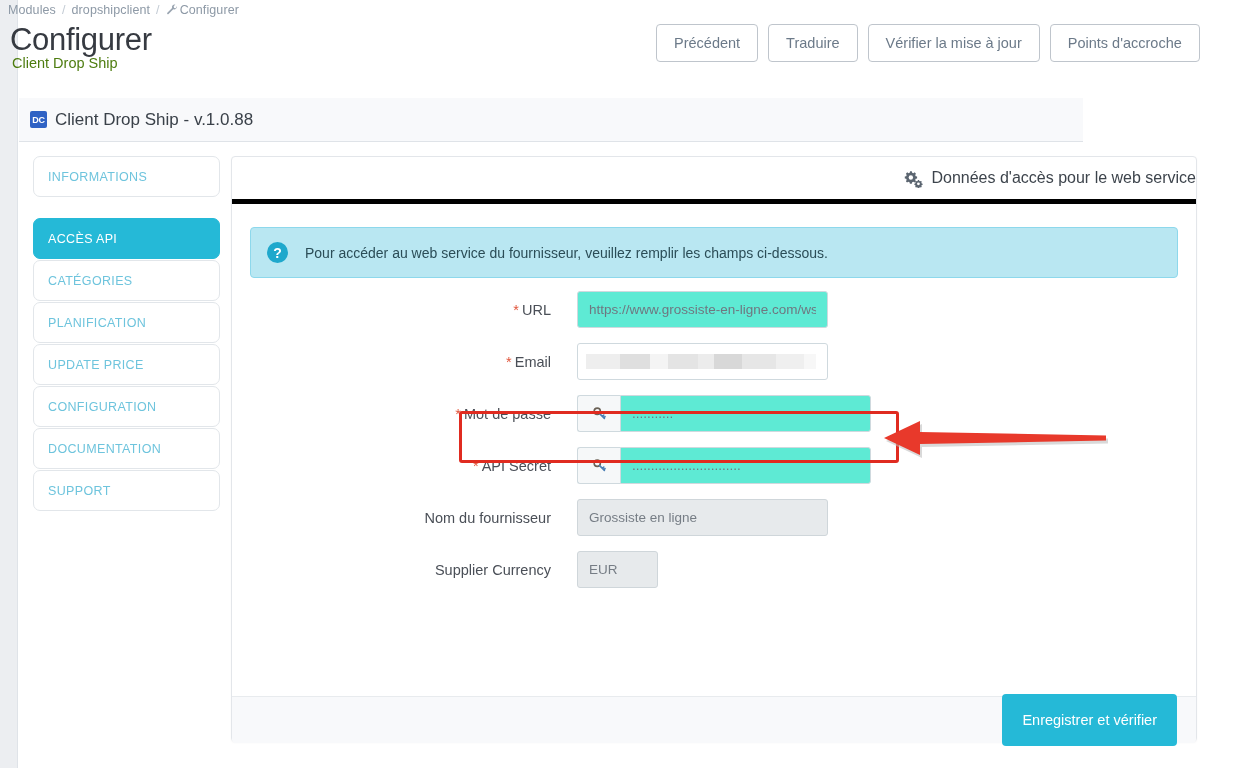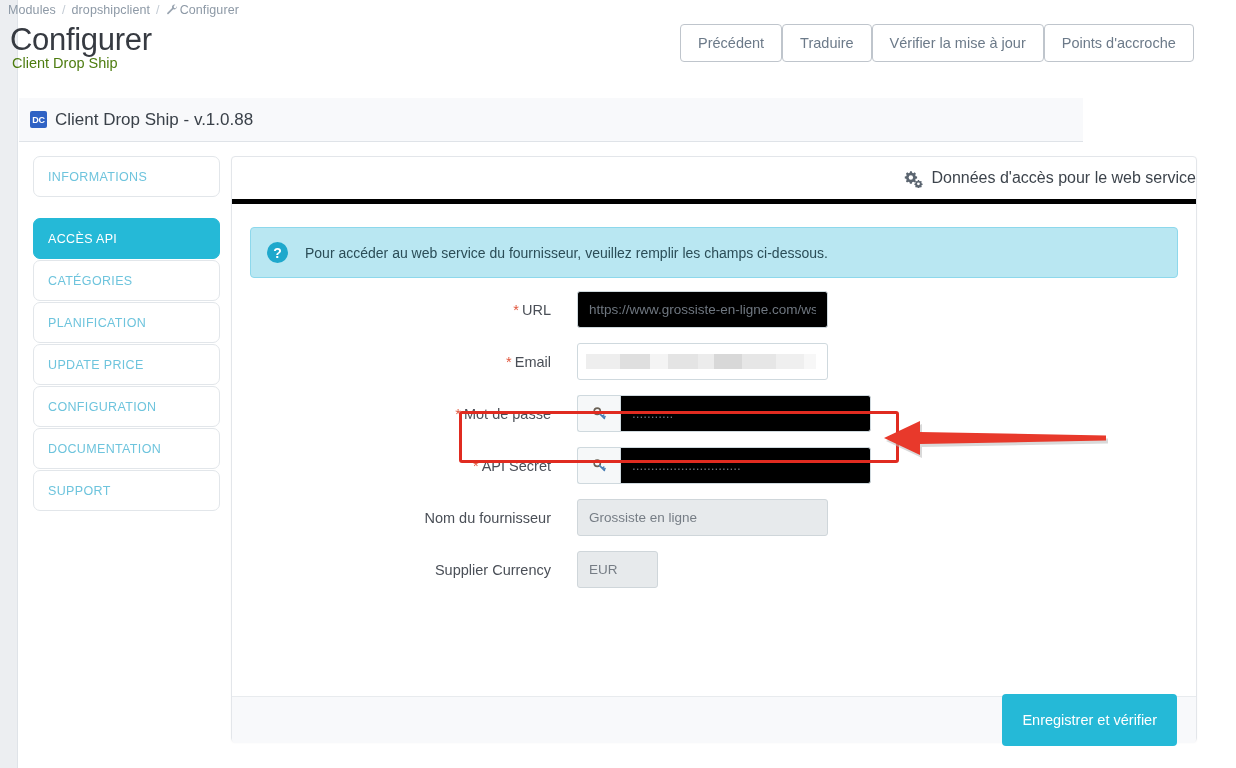--- a/index.html
+++ b/index.html
@@ -32,21 +32,21 @@
     position: absolute; left: 10px; top: 24px;
     font-size: 31px; font-weight: 400; color: #363a41; line-height: 1.05;
     letter-spacing: -0.3px;
   }
   .page-subtitle {
     position: absolute; left: 12px; top: 55px;
     font-size: 14.5px; color: #4d7c0f;
   }
 
   
-  .toolbar { position: absolute; top: 24px; left: 680px; display: flex; gap: 0; }
+  .toolbar { position: absolute; top: 24px; left: 656px; display: flex; gap: 10px; }
   .tbtn {
     height: 38px; padding: 0 17px; background: #fff;
     border: 1px solid #bfc5cc; border-radius: 4px;
     color: #6c7a89; font-size: 14.5px; font-family: inherit;
     display: flex; align-items: center; white-space: nowrap; cursor: pointer;
   }
 
   
   .modbar {
     position: absolute; left: 19px; top: 98px; width: 1064px; height: 44px;
@@ -108,21 +108,21 @@
   .frow { display: flex; align-items: center; margin-bottom: 15px; position: relative; }
   .flabel {
     width: 327px; text-align: right; padding-right: 26px;
     font-size: 14.5px; color: #4a4f57; white-space: nowrap;
   }
   .req { color: #e0543a; margin-right: 3px; }
   .fctl { display: flex; align-items: stretch; }
 
   .inp {
     height: 37px; width: 251px; border: 1px solid #cfd9de; border-radius: 3px;
-    background: #000000; font-size: 13.5px; color: #6f7780;
+    background: #5eead4; font-size: 13.5px; color: #6f7780;
     font-family: inherit; padding: 0 11px; outline: none;
   }
   .inp.disabled { background: #e7eaec; border-color: #cfd6da; color: #767d85; }
   .inp.short { width: 81px; }
 
   .igroup { display: flex; }
   .iaddon {
     width: 43px; height: 37px; border: 1px solid #cfd9de; border-right: none;
     border-radius: 3px 0 0 3px; background: #f6f8f9;
     display: flex; align-items: center; justify-content: center;

